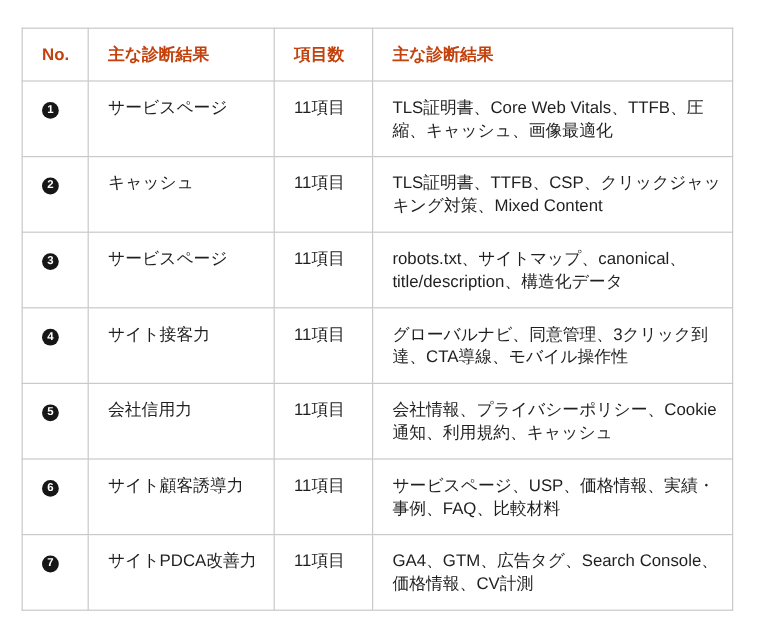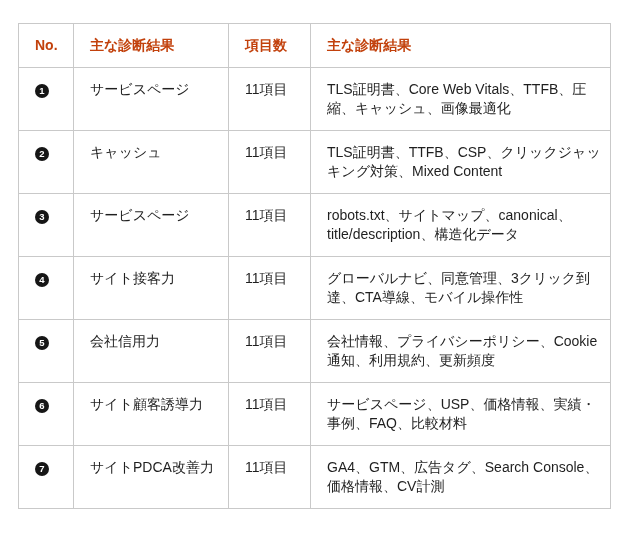--- a/index.html
+++ b/index.html
@@ -106,21 +106,21 @@
       <tr>
         <td class="cell-no"><span class="badge">4</span></td>
         <td>サイト接客力</td>
         <td>11項目</td>
         <td>グローバルナビ、同意管理、3クリック到達、CTA導線、モバイル操作性</td>
       </tr>
       <tr>
         <td class="cell-no"><span class="badge">5</span></td>
         <td>会社信用力</td>
         <td>11項目</td>
-        <td>会社情報、プライバシーポリシー、Cookie通知、利用規約、更新頻度</td>
+        <td>会社情報、プライバシーポリシー、Cookie通知、利用規約、キャッシュ</td>
       </tr>
       <tr>
         <td class="cell-no"><span class="badge">6</span></td>
         <td>サイト顧客誘導力</td>
         <td>11項目</td>
         <td>サービスページ、USP、価格情報、実績・事例、FAQ、比較材料</td>
       </tr>
       <tr>
         <td class="cell-no"><span class="badge">7</span></td>
         <td>サイトPDCA改善力</td>

